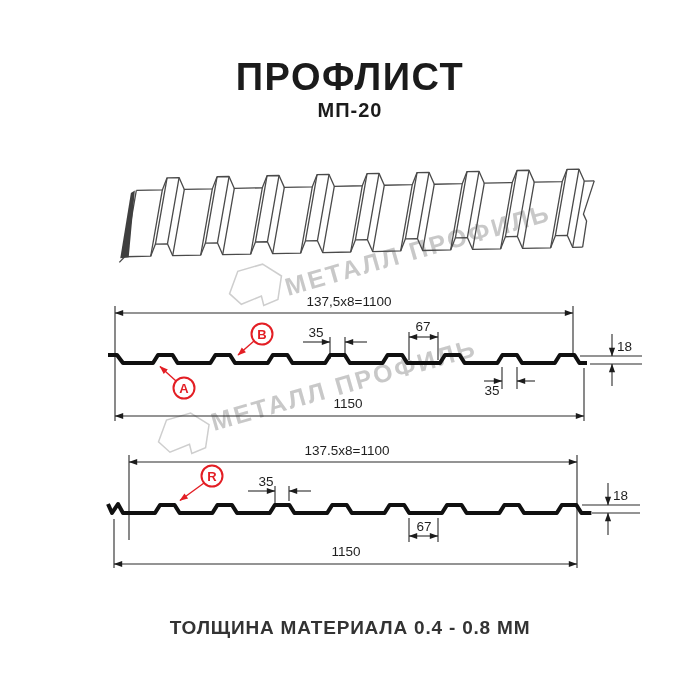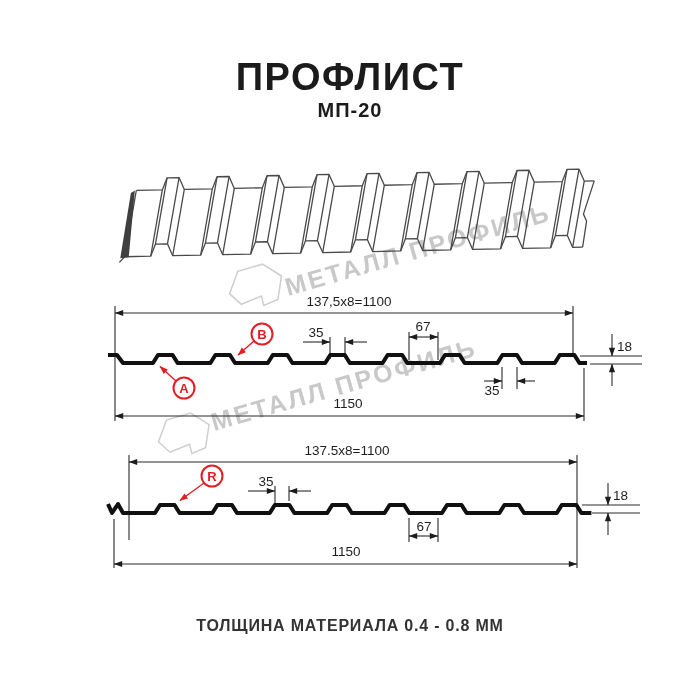--- a/index.html
+++ b/index.html
@@ -3,21 +3,21 @@
 <meta charset="utf-8">
 <style>
   html,body{margin:0;padding:0;background:#fff;}
   #page{position:relative;width:700px;height:675px;background:#ffffff;overflow:hidden;
         font-family:"Liberation Sans", sans-serif;}
   .title{position:absolute;top:56px;left:0;width:700px;text-align:center;
          font-size:38px;font-weight:700;letter-spacing:1.5px;color:#1b1b1b;}
   .subtitle{position:absolute;top:99px;left:0;width:700px;text-align:center;
          font-size:20px;font-weight:700;letter-spacing:1px;color:#1b1b1b;}
   .footer{position:absolute;top:617px;left:0;width:700px;text-align:center;
-         font-size:16px;font-weight:600;letter-spacing:.8px;color:#333;}
+         font-size:19px;font-weight:600;letter-spacing:.8px;color:#333;}
   svg{position:absolute;left:0;top:0;}
   .thin{stroke:#2b2b2b;stroke-width:1.1;fill:none;}
   .thick{stroke:#101010;stroke-width:4;fill:none;stroke-linejoin:round;}
   .sheet{stroke:#4a4a4a;stroke-width:1.3;fill:none;stroke-linejoin:round;}
   .dim{font-size:13.5px;fill:#1f1f1f;}
   .lbl{font-size:13px;font-weight:600;fill:#e31e24;}
   .red{stroke:#e31e24;stroke-width:2;fill:none;}
   .redline{stroke:#e31e24;stroke-width:1.4;fill:none;}
   .wm{font-size:25px;font-weight:700;fill:#c6c6c6;letter-spacing:2.5px;}
   .wmlogo{fill:none;stroke:#cccccc;stroke-width:1.3;}

